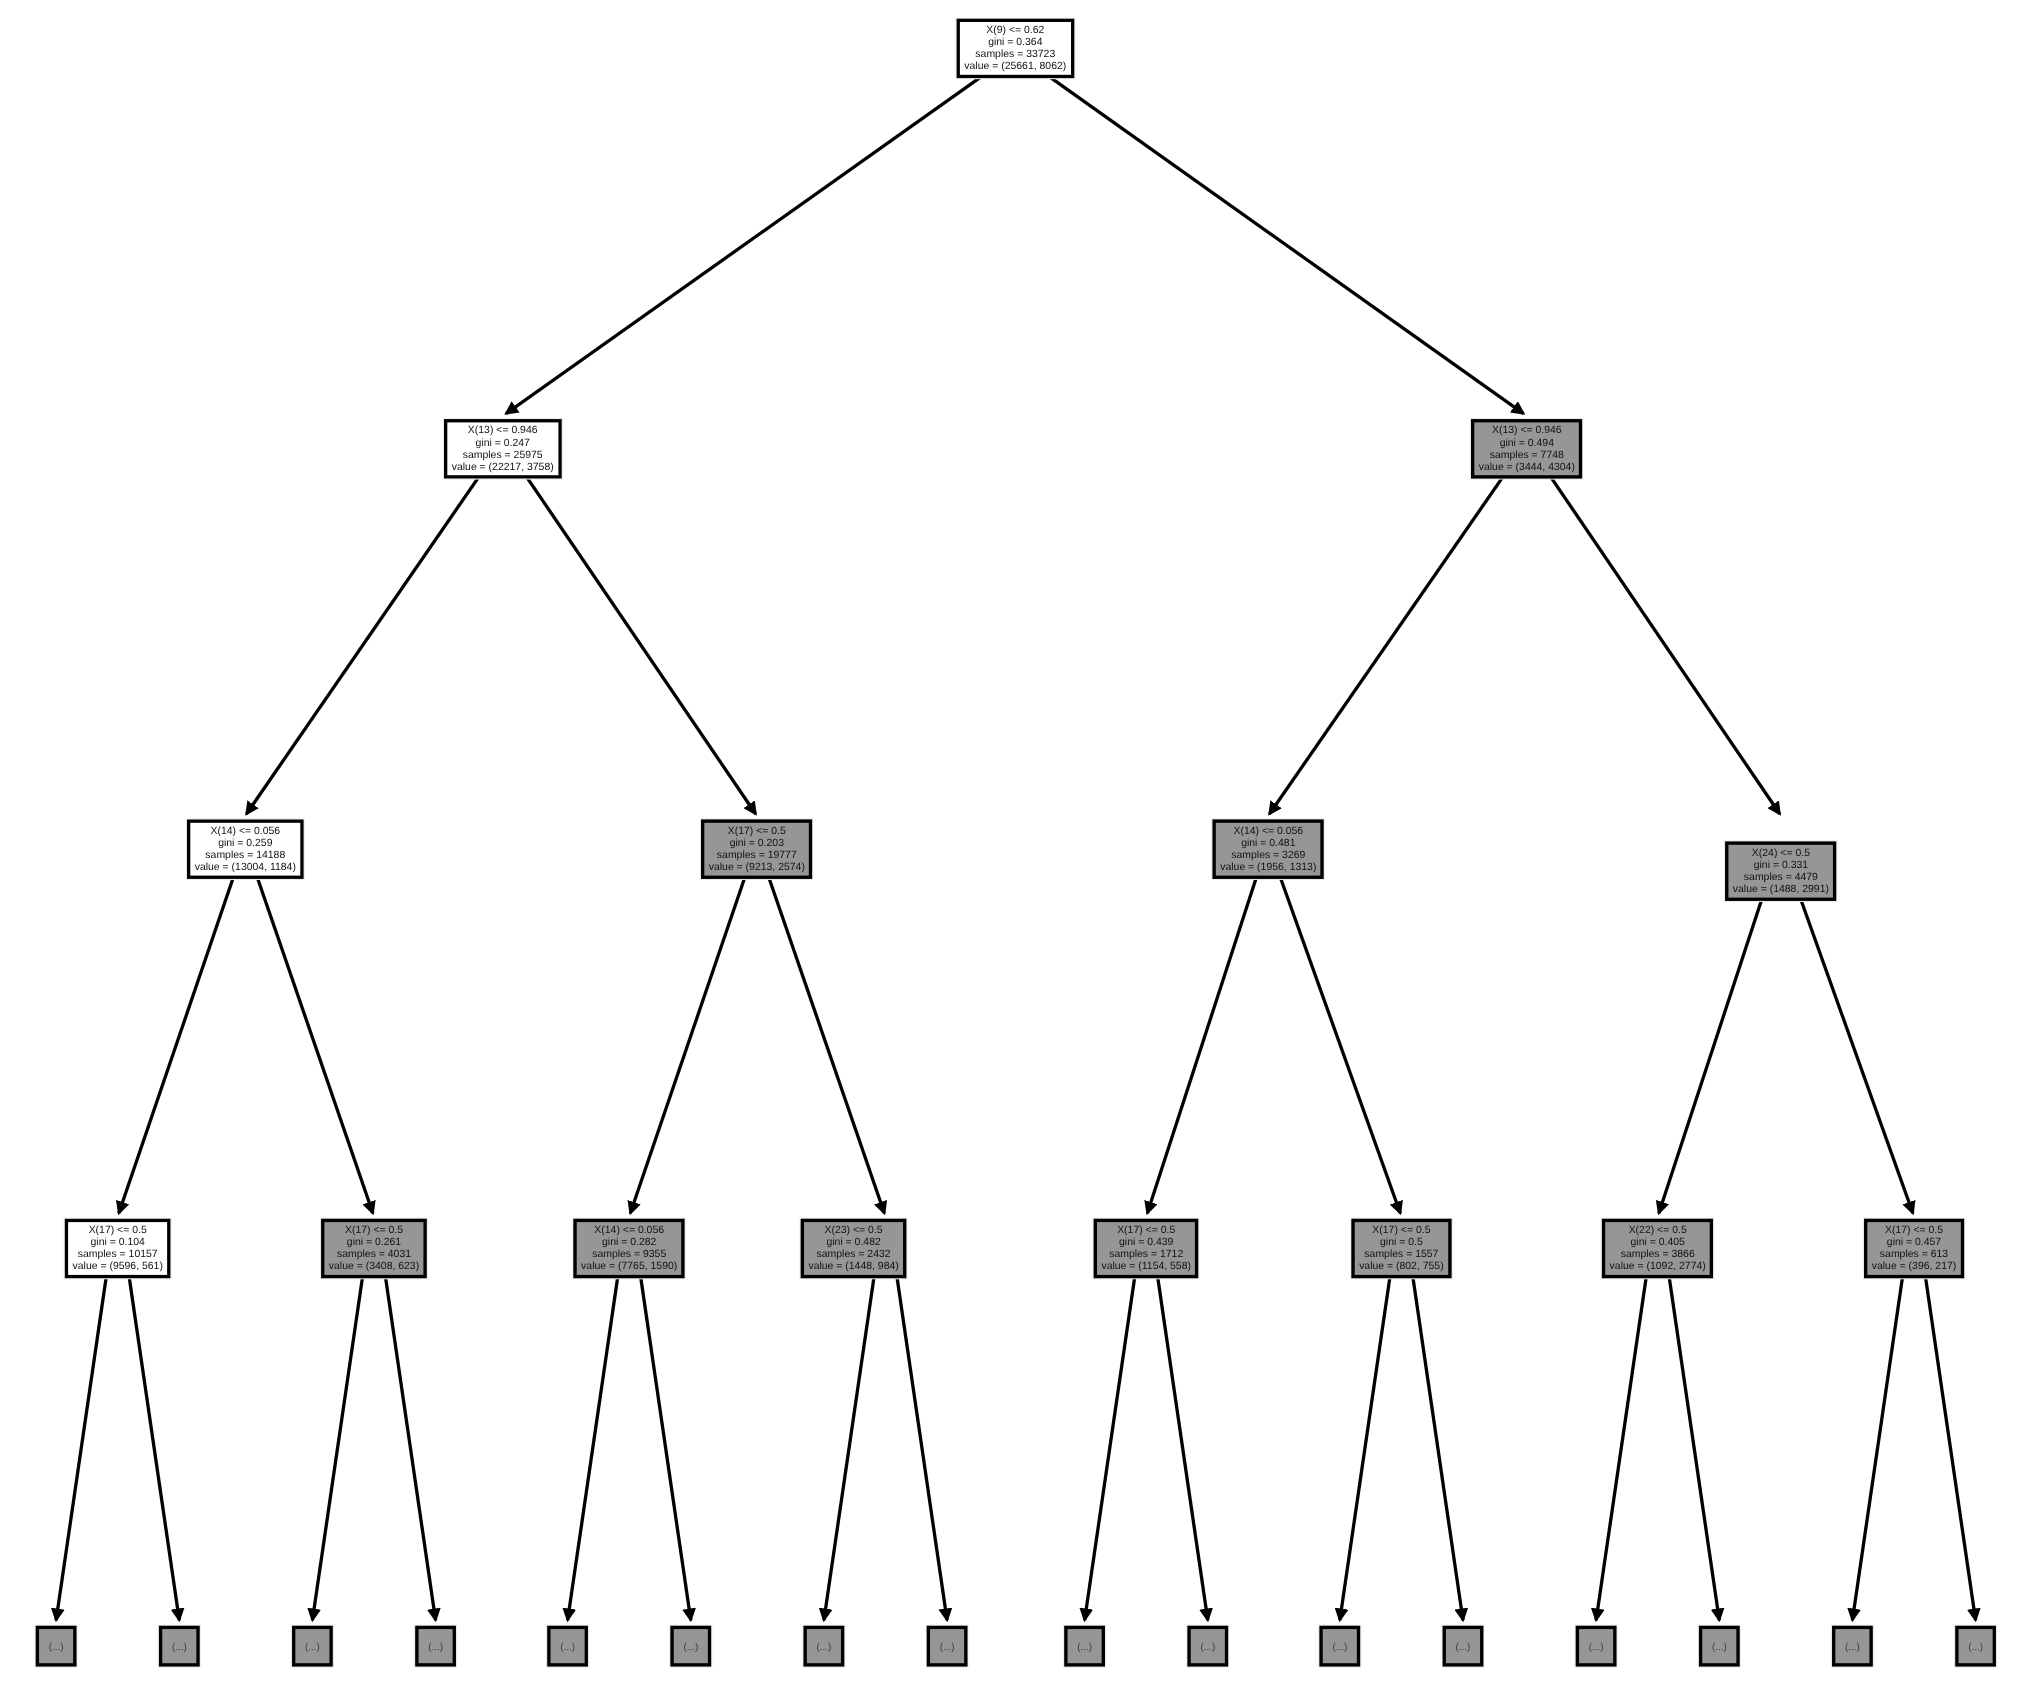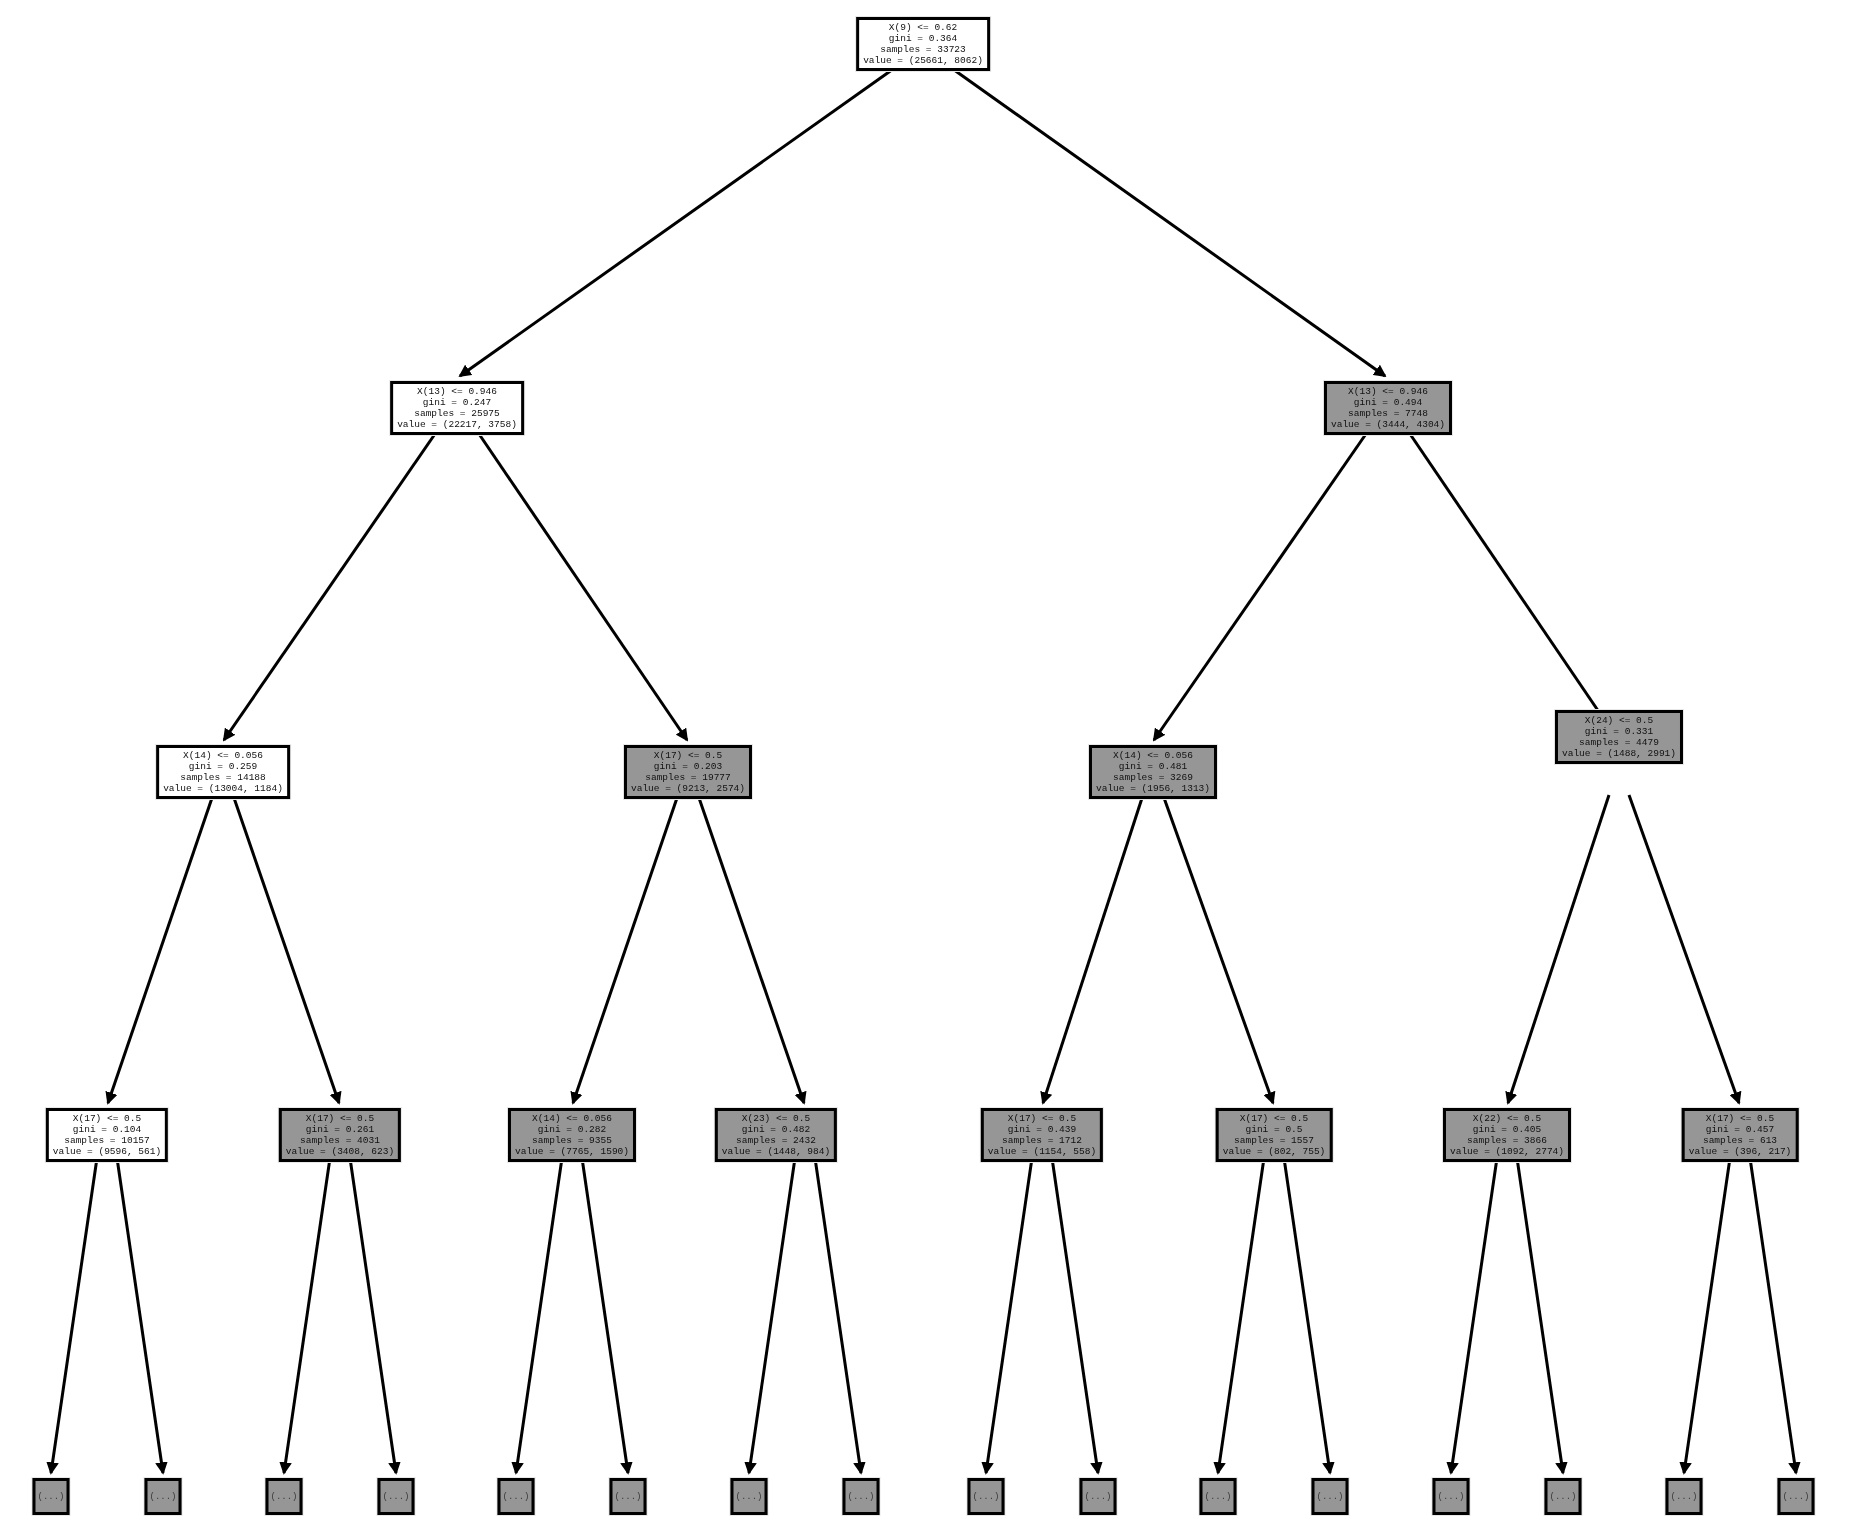--- a/index.html
+++ b/index.html
@@ -5,21 +5,21 @@
   html, body {
     margin: 0;
     padding: 0;
     background: #ffffff;
   }
   #canvas {
     position: relative;
     width: 1852px;
     height: 1528px;
     background: #ffffff;
-    font-family: Liberation Mono, monospace;
+    font-family: Liberation Sans, sans-serif;
     overflow: hidden;
   }
   #edges {
     position: absolute;
     left: 0;
     top: 0;
     width: 1852px;
     height: 1528px;
   }
   .node {
@@ -132,21 +132,21 @@
     <div>gini = 0.203</div>
     <div>samples = 19777</div>
     <div>value = (9213, 2574)</div>
   </div>
   <div class="node gray" style="left:1153px;top:745px">
     <div>X(14) &lt;= 0.056</div>
     <div>gini = 0.481</div>
     <div>samples = 3269</div>
     <div>value = (1956, 1313)</div>
   </div>
-  <div class="node gray" style="left:1619px;top:710px">
+  <div class="node gray" style="left:1619px;top:765px">
     <div>X(24) &lt;= 0.5</div>
     <div>gini = 0.331</div>
     <div>samples = 4479</div>
     <div>value = (1488, 2991)</div>
   </div>
 
   <div class="node white" style="left:107px;top:1108px">
     <div>X(17) &lt;= 0.5</div>
     <div>gini = 0.104</div>
     <div>samples = 10157</div>

